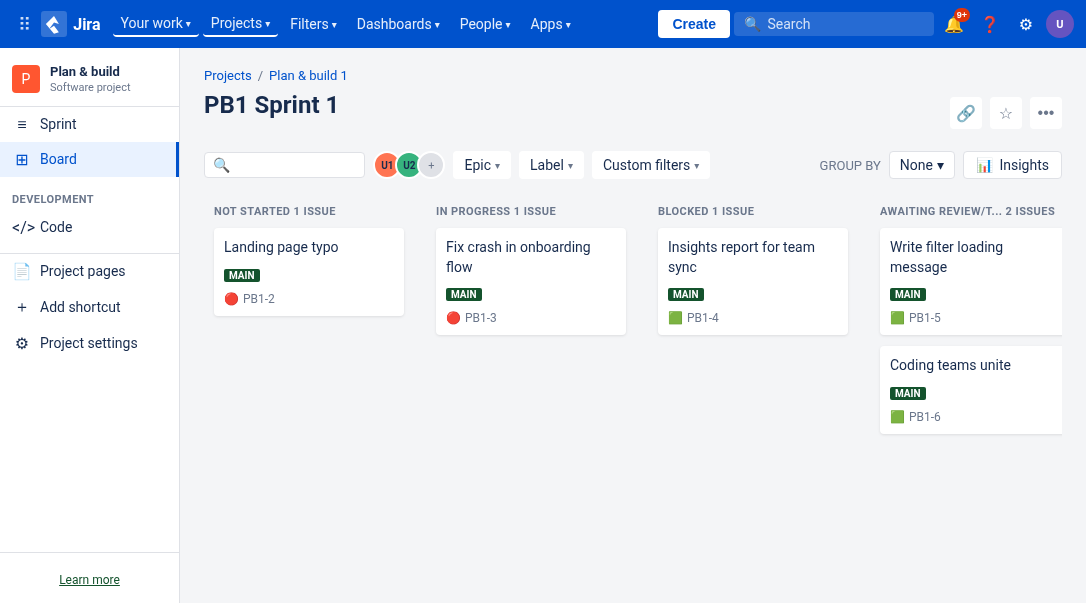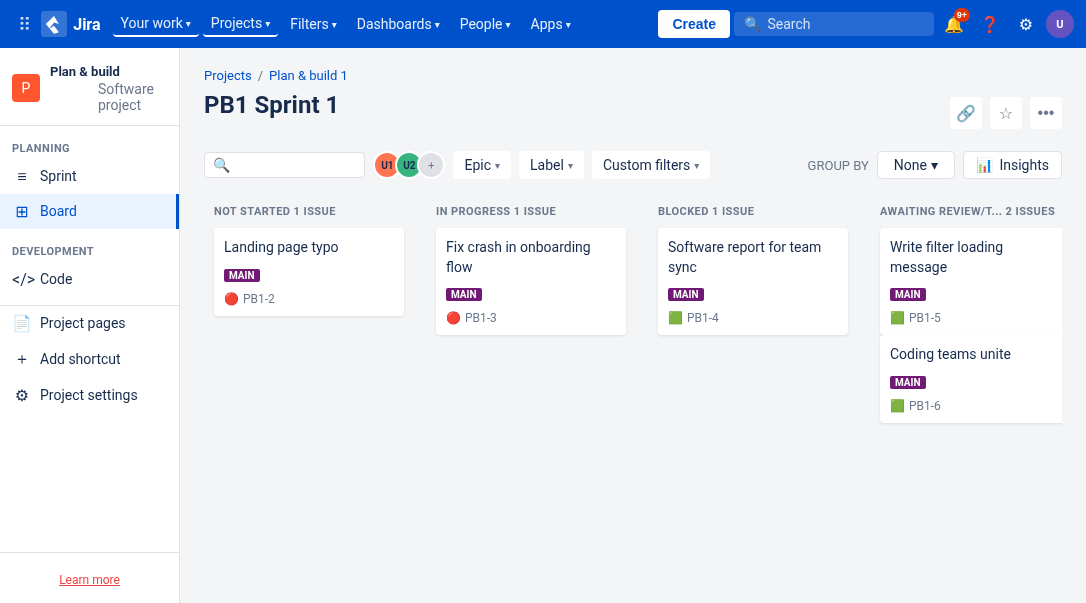--- a/index.html
+++ b/index.html
@@ -60,33 +60,33 @@
     }
     .sidebar-project {
       display: flex; align-items: center; gap: 10px; padding: 16px 12px 12px;
       border-bottom: 1px solid #dfe1e6;
     }
     .sidebar-project-icon {
       width: 28px; height: 28px; background: #ff5630; border-radius: 4px;
       display: flex; align-items: center; justify-content: center; color: white; font-size: 14px; flex-shrink: 0;
     }
     .sidebar-project-name { font-weight: 700; font-size: 13px; line-height: 1.3; }
-    .sidebar-project-type { font-size: 14px; color: #6b778c; margin-left: 48px; }
+    .sidebar-project-type { font-size: 11px; color: #6b778c; }
     .sidebar-section-label {
       font-size: 11px; font-weight: 700; color: #6b778c; padding: 16px 12px 4px;
       letter-spacing: 0.04em; text-transform: uppercase;
     }
     .sidebar-item {
       display: flex; align-items: center; gap: 8px; padding: 8px 12px;
       cursor: pointer; border-radius: 0; color: #172b4d; font-size: 14px;
     }
     .sidebar-item.active { background: #e9f2ff; color: #0052cc; border-right: 3px solid #0052cc; }
     .sidebar-item-icon { font-size: 16px; width: 20px; text-align: center; flex-shrink: 0; }
     .sidebar-footer { margin-top: auto; padding: 16px 12px; border-top: 1px solid #dfe1e6; font-size: 12px; color: #6b778c; }
-    .sidebar-footer-link { color: #ef4444; cursor: pointer; text-decoration: underline; display: block; margin-top: 4px; text-align: center; }
+    .sidebar-footer-link { color: #14532d; cursor: pointer; text-decoration: underline; display: block; margin-top: 4px; text-align: center; }
 
     
     .main-content { flex: 1; overflow-y: auto; padding: 20px 24px; }
 
     
     .breadcrumb { display: flex; align-items: center; gap: 6px; font-size: 13px; color: #6b778c; margin-bottom: 8px; }
     .breadcrumb-link { color: #0052cc; cursor: pointer; }
     .breadcrumb-sep { color: #6b778c; }
 
     
@@ -118,21 +118,21 @@
     }
     .filter-btn {
       display: flex; align-items: center; gap: 4px; padding: 5px 10px;
       background: white; border: 1px solid transparent; border-radius: 4px;
       cursor: pointer; font-size: 14px; color: #172b4d;
     }
     .filter-btn .arrow { font-size: 10px; color: #6b778c; }
     .toolbar-right { margin-left: auto; display: flex; align-items: center; gap: 8px; }
     .group-by-label { font-size: 13px; color: #6b778c; }
     .group-by-select {
-      display: flex; align-items: center; gap: 4px; padding: 5px 16px;
+      display: flex; align-items: center; gap: 4px; padding: 5px 10px;
       background: white; border: 1px solid #dfe1e6; border-radius: 4px; cursor: pointer; font-size: 14px;
     }
     .insights-btn {
       display: flex; align-items: center; gap: 6px; padding: 5px 12px;
       background: white; border: 1px solid #dfe1e6; border-radius: 4px;
       cursor: pointer; font-size: 14px; color: #172b4d;
     }
     .toolbar-icon-btn {
       width: 32px; height: 32px; background: white; border: 1px solid transparent;
       border-radius: 4px; cursor: pointer; display: flex; align-items: center; justify-content: center;
@@ -144,26 +144,26 @@
     .board-column {
       width: 210px; flex-shrink: 0; background: #f4f5f7;
       border-radius: 6px; padding: 10px;
     }
     .column-header {
       font-size: 11px; font-weight: 700; color: #6b778c; text-transform: uppercase;
       letter-spacing: 0.04em; margin-bottom: 10px; display: flex; align-items: center; gap: 4px;
     }
     .card {
       background: white; border-radius: 4px; padding: 10px;
-      margin-bottom: 0; box-shadow: 0 1px 3px rgba(0,0,0,0.1);
+      margin-bottom: 11px; box-shadow: 0 1px 3px rgba(0,0,0,0.1);
       cursor: pointer;
     }
     .card-title { font-size: 14px; color: #172b4d; margin-bottom: 8px; line-height: 1.4; }
     .card-tag {
-      display: inline-block; background: #701a75; color: white;
+      display: inline-block; background: #14532d; color: white;
       font-size: 10px; font-weight: 700; padding: 1px 5px; border-radius: 2px;
       margin-bottom: 6px; text-transform: uppercase;
     }
     .card-id { display: flex; align-items: center; gap: 4px; font-size: 12px; color: #6b778c; margin-top: 4px; }
     .card-id-icon { font-size: 12px; }
     .card-id-icon.bug { color: #de350b; }
     .card-id-icon.story { color: #36b37e; }
   </style>
 </head>
 <body>
@@ -226,21 +226,20 @@
 
   <aside class="sidebar">
     <div class="sidebar-project">
       <div class="sidebar-project-icon">P</div>
       <div>
         <div class="sidebar-project-name">Plan &amp; build</div>
         <div class="sidebar-project-type">Software project</div>
       </div>
     </div>
 
-    <div class="sidebar-section-label">PLANNING</div>
 
     <div class="sidebar-item">
       <span class="sidebar-item-icon">≡</span>
       <span>Sprint</span>
     </div>
     <div class="sidebar-item active">
       <span class="sidebar-item-icon">⊞</span>
       <span>Board</span>
     </div>
 
@@ -348,21 +347,21 @@
           <div class="card-id">
             <span class="card-id-icon bug">🔴</span>
             <span>PB1-3</span>
           </div>
         </div>
       </div>
 
       <div class="board-column">
         <div class="column-header">BLOCKED 1 ISSUE</div>
         <div class="card">
-          <div class="card-title">Software report for team sync</div>
+          <div class="card-title">Insights report for team sync</div>
           <div class="card-tag">MAIN</div>
           <div class="card-id">
             <span class="card-id-icon story">🟩</span>
             <span>PB1-4</span>
           </div>
         </div>
       </div>
 
       <div class="board-column">
         <div class="column-header">AWAITING REVIEW/T... 2 ISSUES</div>

